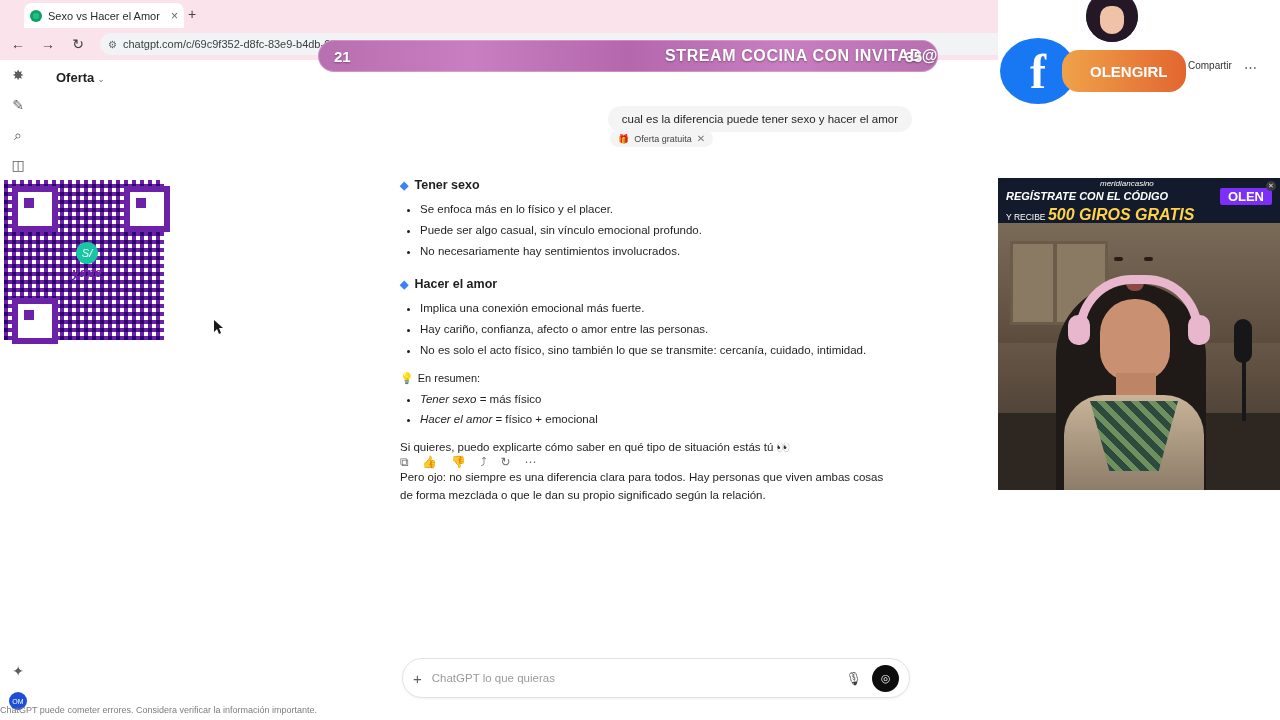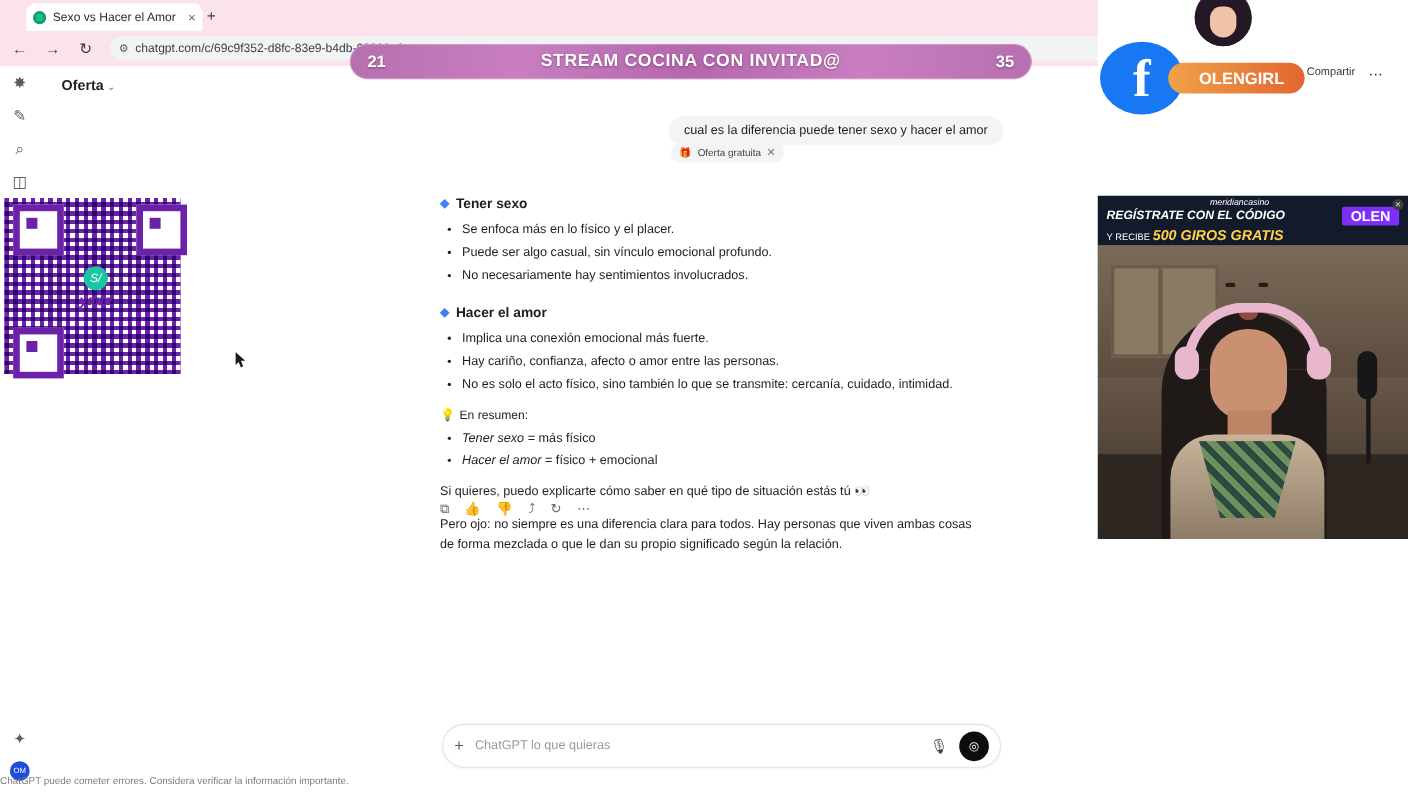--- a/index.html
+++ b/index.html
@@ -107,21 +107,21 @@
   }
   .disclaimer{
     position:absolute;left:0;top:645px;width:1280px;
     font-size:9px;color:#7d7d7d;
   }
 
   
   .stream-banner{
     position:absolute;left:318px;top:40px;width:620px;height:32px;
     background:linear-gradient(90deg,#b86fb0 0%,#c87ec0 25%,#b567ad 50%,#c87ec0 75%,#b86fb0 100%);
-    border-radius:16px;display:flex;align-items:center;justify-content:center;
+    border-radius:16px;display:flex;align-items:center;justify-content:flex-end;
     box-shadow:inset 0 0 0 1px rgba(255,255,255,.25);
   }
   .stream-banner .bt{
     color:#ffffff;font-size:16px;font-weight:bold;letter-spacing:.6px;
     text-shadow:0 1px 2px rgba(0,0,0,.35);
   }
   .stream-banner .num{
     position:absolute;color:#ffffff;font-size:15px;font-weight:bold;
     text-shadow:0 1px 2px rgba(0,0,0,.35);
   }
@@ -158,21 +158,21 @@
   .fb-panel{
     position:absolute;left:998px;top:-10px;width:282px;height:112px;background:#ffffff;
   }
   .fb-row{position:absolute;left:2px;top:48px;display:flex;align-items:center;}
   .fb-logo{
     width:76px;height:66px;border-radius:50%;background:#1877f2;color:#ffffff;
     font-size:48px;font-weight:bold;display:flex;align-items:center;justify-content:center;
     font-family:"Liberation Serif", serif;
   }
   .fb-name{
-    margin-left:-14px;height:28px;padding:0 18px 0 28px;
+    margin-left:-14px;height:42px;padding:0 18px 0 28px;
     background:linear-gradient(90deg,#f0a24a,#e2662f);
     border-radius:17px;color:#ffffff;font-size:15px;font-weight:bold;
     display:flex;align-items:center;
   }
   .fb-avatar{
     position:absolute;left:88px;top:0px;width:52px;height:52px;border-radius:50%;
     background:#2b1b2b;overflow:hidden;
   }
   .fb-avatar .hair{position:absolute;left:0;top:4px;width:52px;height:48px;background:#241726;border-radius:26px 26px 20px 20px;}
   .fb-avatar .face{position:absolute;left:14px;top:16px;width:24px;height:28px;background:#f0c3a8;border-radius:12px 12px 14px 14px;}
@@ -187,21 +187,21 @@
     position:absolute;left:0;top:0;width:282px;height:45px;
     background:#131a2b;overflow:hidden;
   }
   .ad-casino{position:absolute;left:102px;top:1px;font-size:8px;color:#ffffff;font-style:italic;}
   .ad-line1{position:absolute;left:8px;top:12px;font-size:11px;color:#ffffff;font-weight:bold;font-style:italic;}
   .ad-olen{
     position:absolute;right:8px;top:10px;font-size:13px;color:#ffffff;font-weight:bold;
     background:#7b2ff7;padding:1px 8px;border-radius:2px;
   }
   .ad-line2{position:absolute;left:8px;top:28px;font-size:8.5px;color:#ffffff;}
-  .ad-line2 b{color:#ffd24a;font-size:13px;font-style:italic;}
+  .ad-line2 b{color:#ffd24a;font-size:16px;font-style:italic;}
   .ad-close{
     position:absolute;right:4px;top:3px;width:10px;height:10px;border-radius:50%;
     background:#3b3b3b;color:#ddd;font-size:7px;display:flex;align-items:center;justify-content:center;
   }
   .cam{
     position:absolute;left:0;top:45px;width:282px;height:267px;
     background:linear-gradient(180deg,#4a4038 0%,#6b5a4a 40%,#3a3028 100%);
     overflow:hidden;
   }
   .cam .wall{position:absolute;left:0;top:0;width:282px;height:120px;background:linear-gradient(180deg,#7a6a58,#5b4c3e);}

